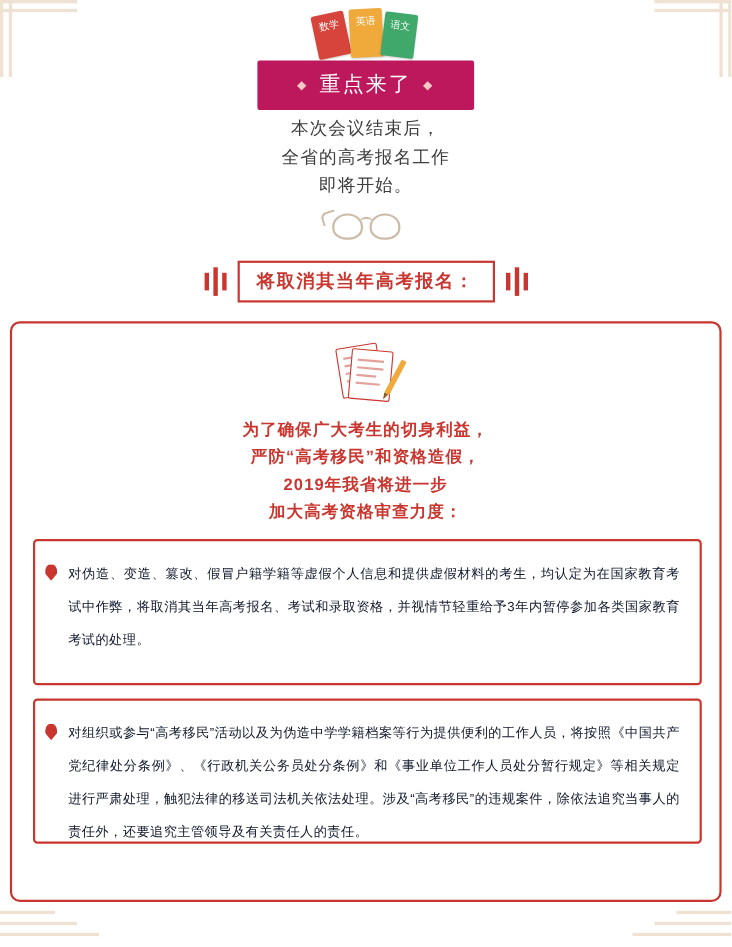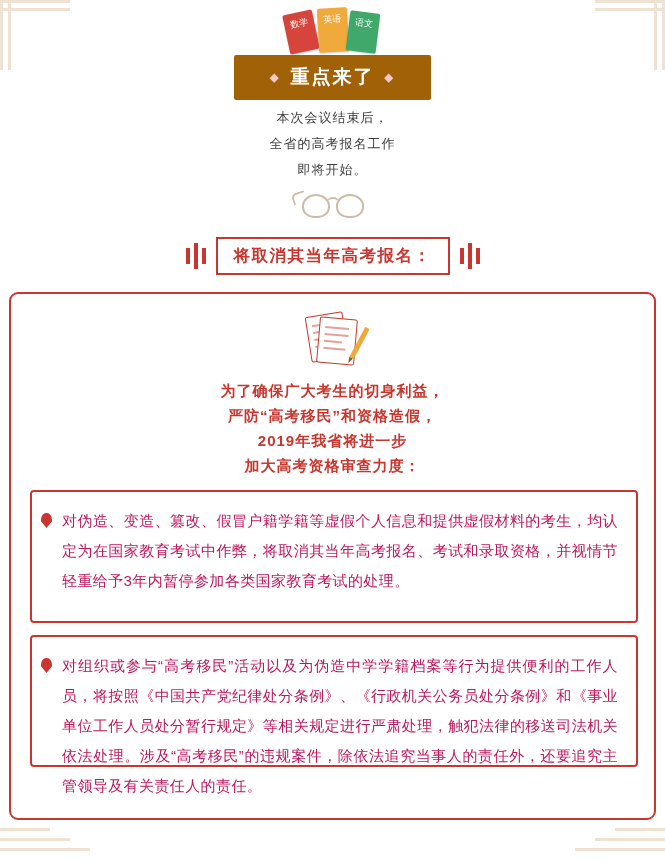--- a/index.html
+++ b/index.html
@@ -98,45 +98,45 @@
   
   .pill-wrap {
     position: absolute;
     top: 55px;
     left: 0;
     width: 665px;
     text-align: center;
   }
   .pill {
     display: inline-block;
-    background: #a16207;
+    background: #be185d;
     color: #ffffff;
     font-size: 19px;
-    font-weight: bold;
+    font-weight: normal;
     letter-spacing: 2px;
     padding: 9px 26px 10px;
     border-radius: 2px;
   }
   .pill .dia {
     font-size: 11px;
     vertical-align: middle;
     margin: 0 10px;
     color: #f4c9c4;
   }
 
   
   .intro {
     position: absolute;
     top: 105px;
     left: 0;
     width: 665px;
     text-align: center;
   }
   .intro div {
-    font-size: 13px;
+    font-size: 16px;
     color: #3d3d3d;
     line-height: 26px;
     letter-spacing: 1px;
   }
 
   
   .glasses-wrap {
     position: absolute;
     top: 188px;
     left: 0;
@@ -323,23 +323,23 @@
     border: 2px solid #c8362f;
     border-radius: 4px;
     box-sizing: border-box;
     background: #fff;
     padding: 14px 18px 14px 30px;
   }
   .para-card.one { top: 196px; height: 133px; }
   .para-card.two { top: 341px; height: 132px; }
   .para-card p {
     margin: 0;
-    font-size: 15px;
+    font-size: 12px;
     line-height: 30px;
-    color: #be185d;
+    color: #0f172a;
     text-align: justify;
     letter-spacing: .4px;
   }
   .bullet {
     position: absolute;
     left: 9px;
     top: 21px;
     width: 11px;
     height: 15px;
     background: #c8362f;

